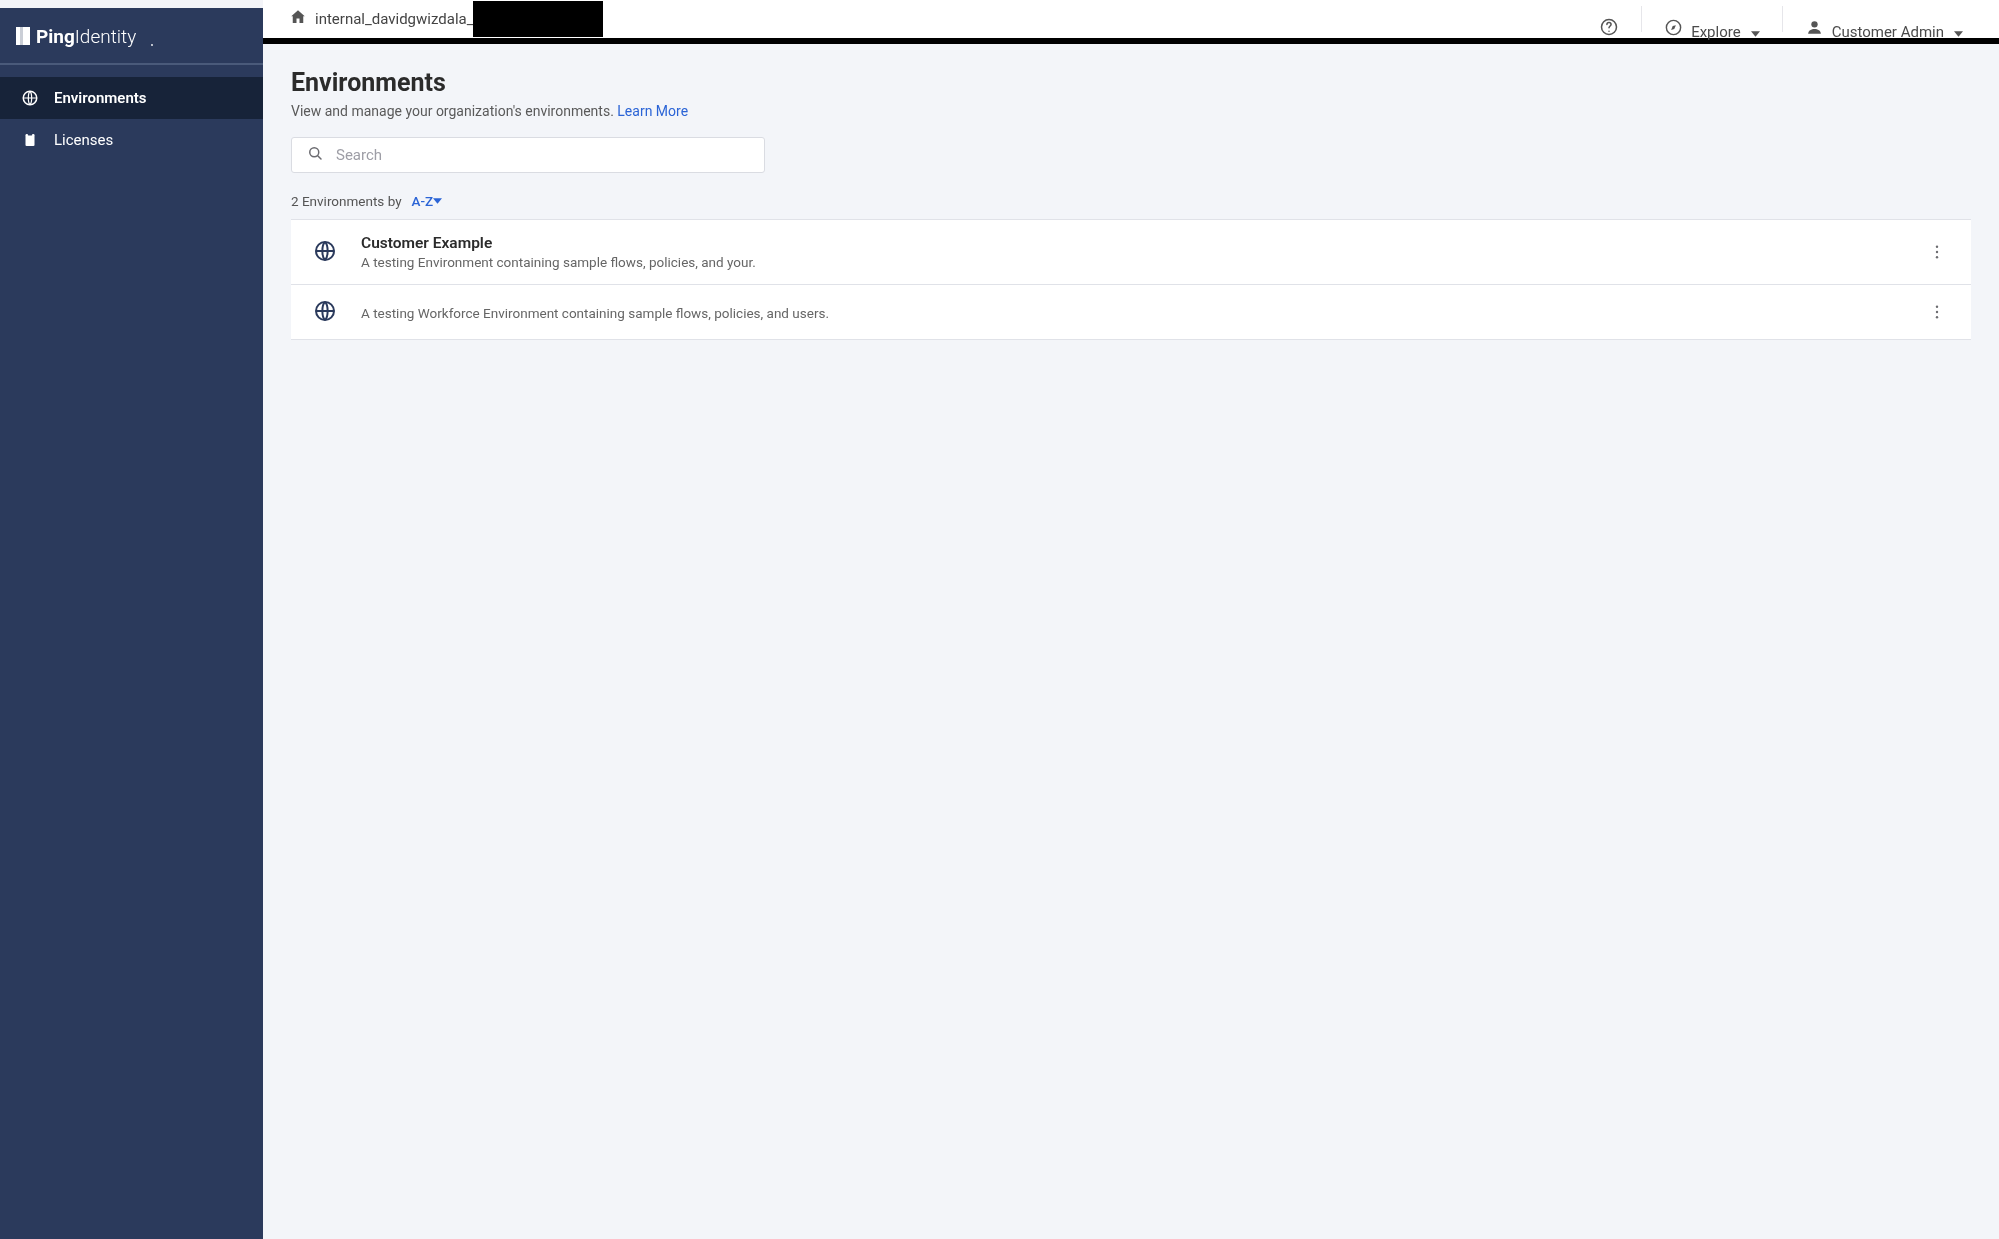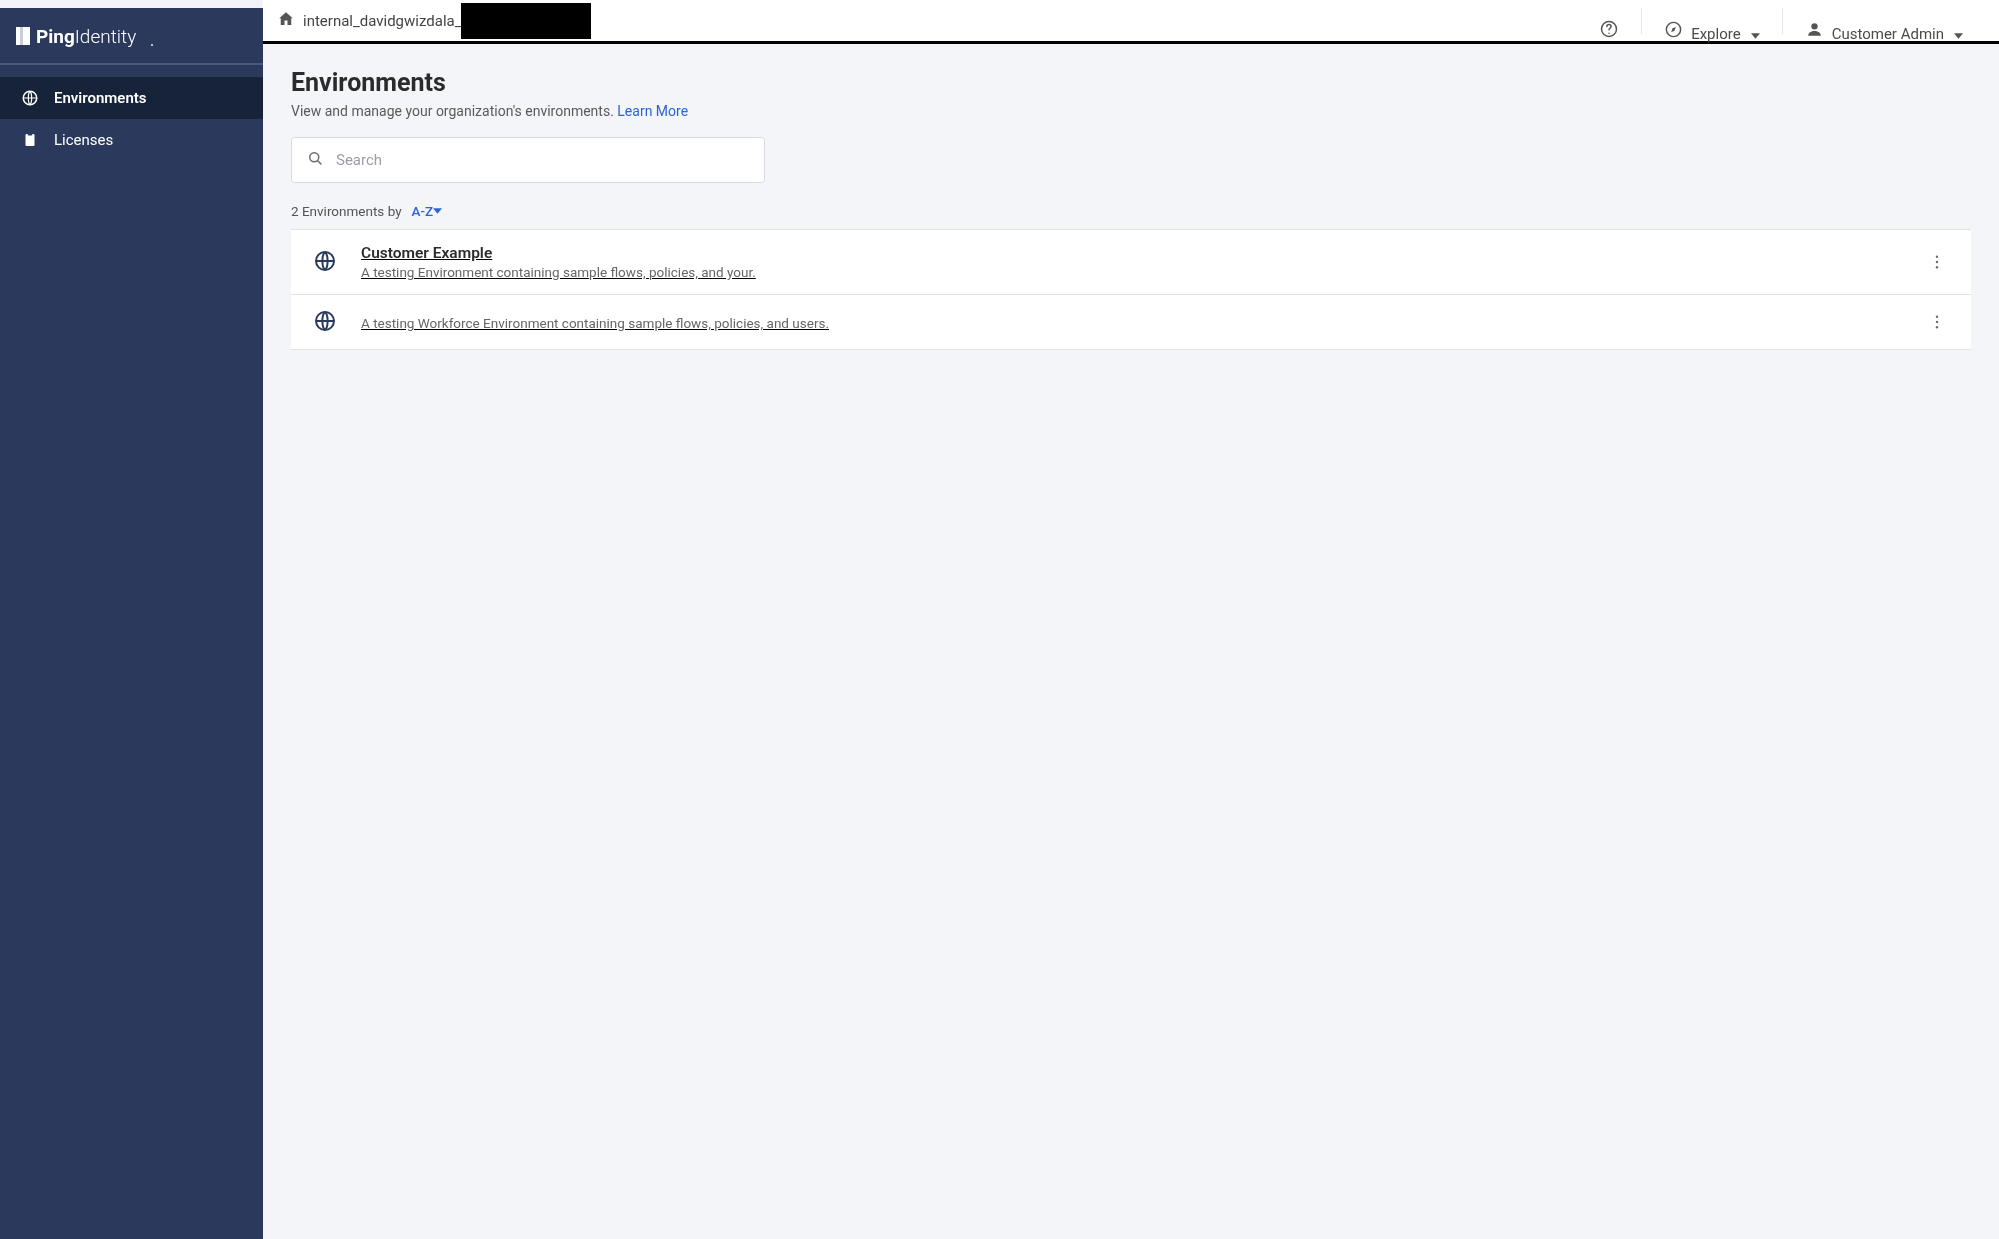--- a/index.html
+++ b/index.html
@@ -11,47 +11,47 @@
     .sb-logo svg { display: block; }
     .sb-nav { padding-top: 12px; }
     .sb-item { display: flex; align-items: center; gap: 14px; padding: 11px 20px; color: #fff; font-size: 15px; cursor: pointer; }
     .sb-item.active { background: #172339; font-weight: 600; }
     .sb-icon { width: 20px; height: 20px; display: flex; align-items: center; justify-content: center; flex-shrink: 0; }
 
     
     .main { flex: 1; display: flex; flex-direction: column; min-width: 0; }
 
     
-    .topbar { height: 44px; background: #fff; display: flex; align-items: center; padding: 0 14px 0 14px; border-bottom: 3px solid #000000; }
+    .topbar { height: 44px; background: #fff; display: flex; align-items: center; padding: 0 14px 0 26px; border-bottom: 6px solid #000000; }
     .bc-home { display: flex; align-items: center; gap: 8px; }
     .bc-text { font-size: 15px; color: #444; }
     .bc-redact { width: 130px; height: 36px; background: #000; margin-left: 0; }
     .tb-spacer { flex: 1; }
     .tb-btn { display: flex; align-items: flex-end; gap: 8px; padding: 0 22px; height: 44px; color: #4b4b4b; font-size: 15px; cursor: pointer; white-space: nowrap; }
     .tb-sep { width: 1px; height: 26px; background: #e6e6ea; }
     .tb-caret { margin-left: 2px; }
 
     
     .content { flex: 1; overflow: auto; background: #f3f5f9; padding: 24px 28px; }
     .page-title { font-size: 25px; font-weight: 700; color: #2b2b2b; }
     .page-sub { font-size: 14px; color: #5a5a5a; margin-top: 6px; }
     .page-sub a { color: #2b64d6; text-decoration: none; }
 
     .search-wrap { margin-top: 18px; }
-    .search-box { width: 474px; height: 46px; background: #fff; border: 1px solid #dadce2; border-radius: 3px; display: flex; align-items: center; padding: 0 14px; gap: 12px; }
+    .search-box { width: 474px; height: 36px; background: #fff; border: 1px solid #dadce2; border-radius: 3px; display: flex; align-items: center; padding: 0 14px; gap: 12px; }
     .search-box input { border: none; outline: none; font-size: 15px; flex: 1; background: transparent; }
     .search-box input::placeholder { color: #9e9ea6; }
 
     .list-meta { margin-top: 20px; font-size: 13.5px; color: #555; display: flex; align-items: center; gap: 10px; }
     .sort-btn { color: #2b64d6; font-weight: 500; display: inline-flex; align-items: center; cursor: pointer; }
 
     .env-list { margin-top: 10px; }
     .env-row { display: flex; align-items: center; background: #fff; border-top: 1px solid #e0e2e8; border-bottom: 1px solid #e0e2e8; padding: 14px 22px; gap: 22px; margin-bottom: -1px; cursor: pointer; }
     .env-icon { width: 26px; height: 26px; flex-shrink: 0; color: #2b3a5c; }
-    .env-body { flex: 1; min-width: 0; text-decoration: underline; }
+    .env-body { flex: 1; min-width: 0; }
     .env-name { font-size: 15.5px; font-weight: 600; color: #2b2b2b; }
     .env-desc { font-size: 13.5px; color: #666; margin-top: 2px; }
     .env-more { width: 24px; height: 24px; display: flex; align-items: center; justify-content: center; color: #6c6c70; cursor: pointer; border-radius: 4px; }
   </style>
 </head>
 <body>
 
 <aside class="sidebar">
   <div class="sb-logo">
     <svg width="150" height="26" viewBox="0 0 150 26">

